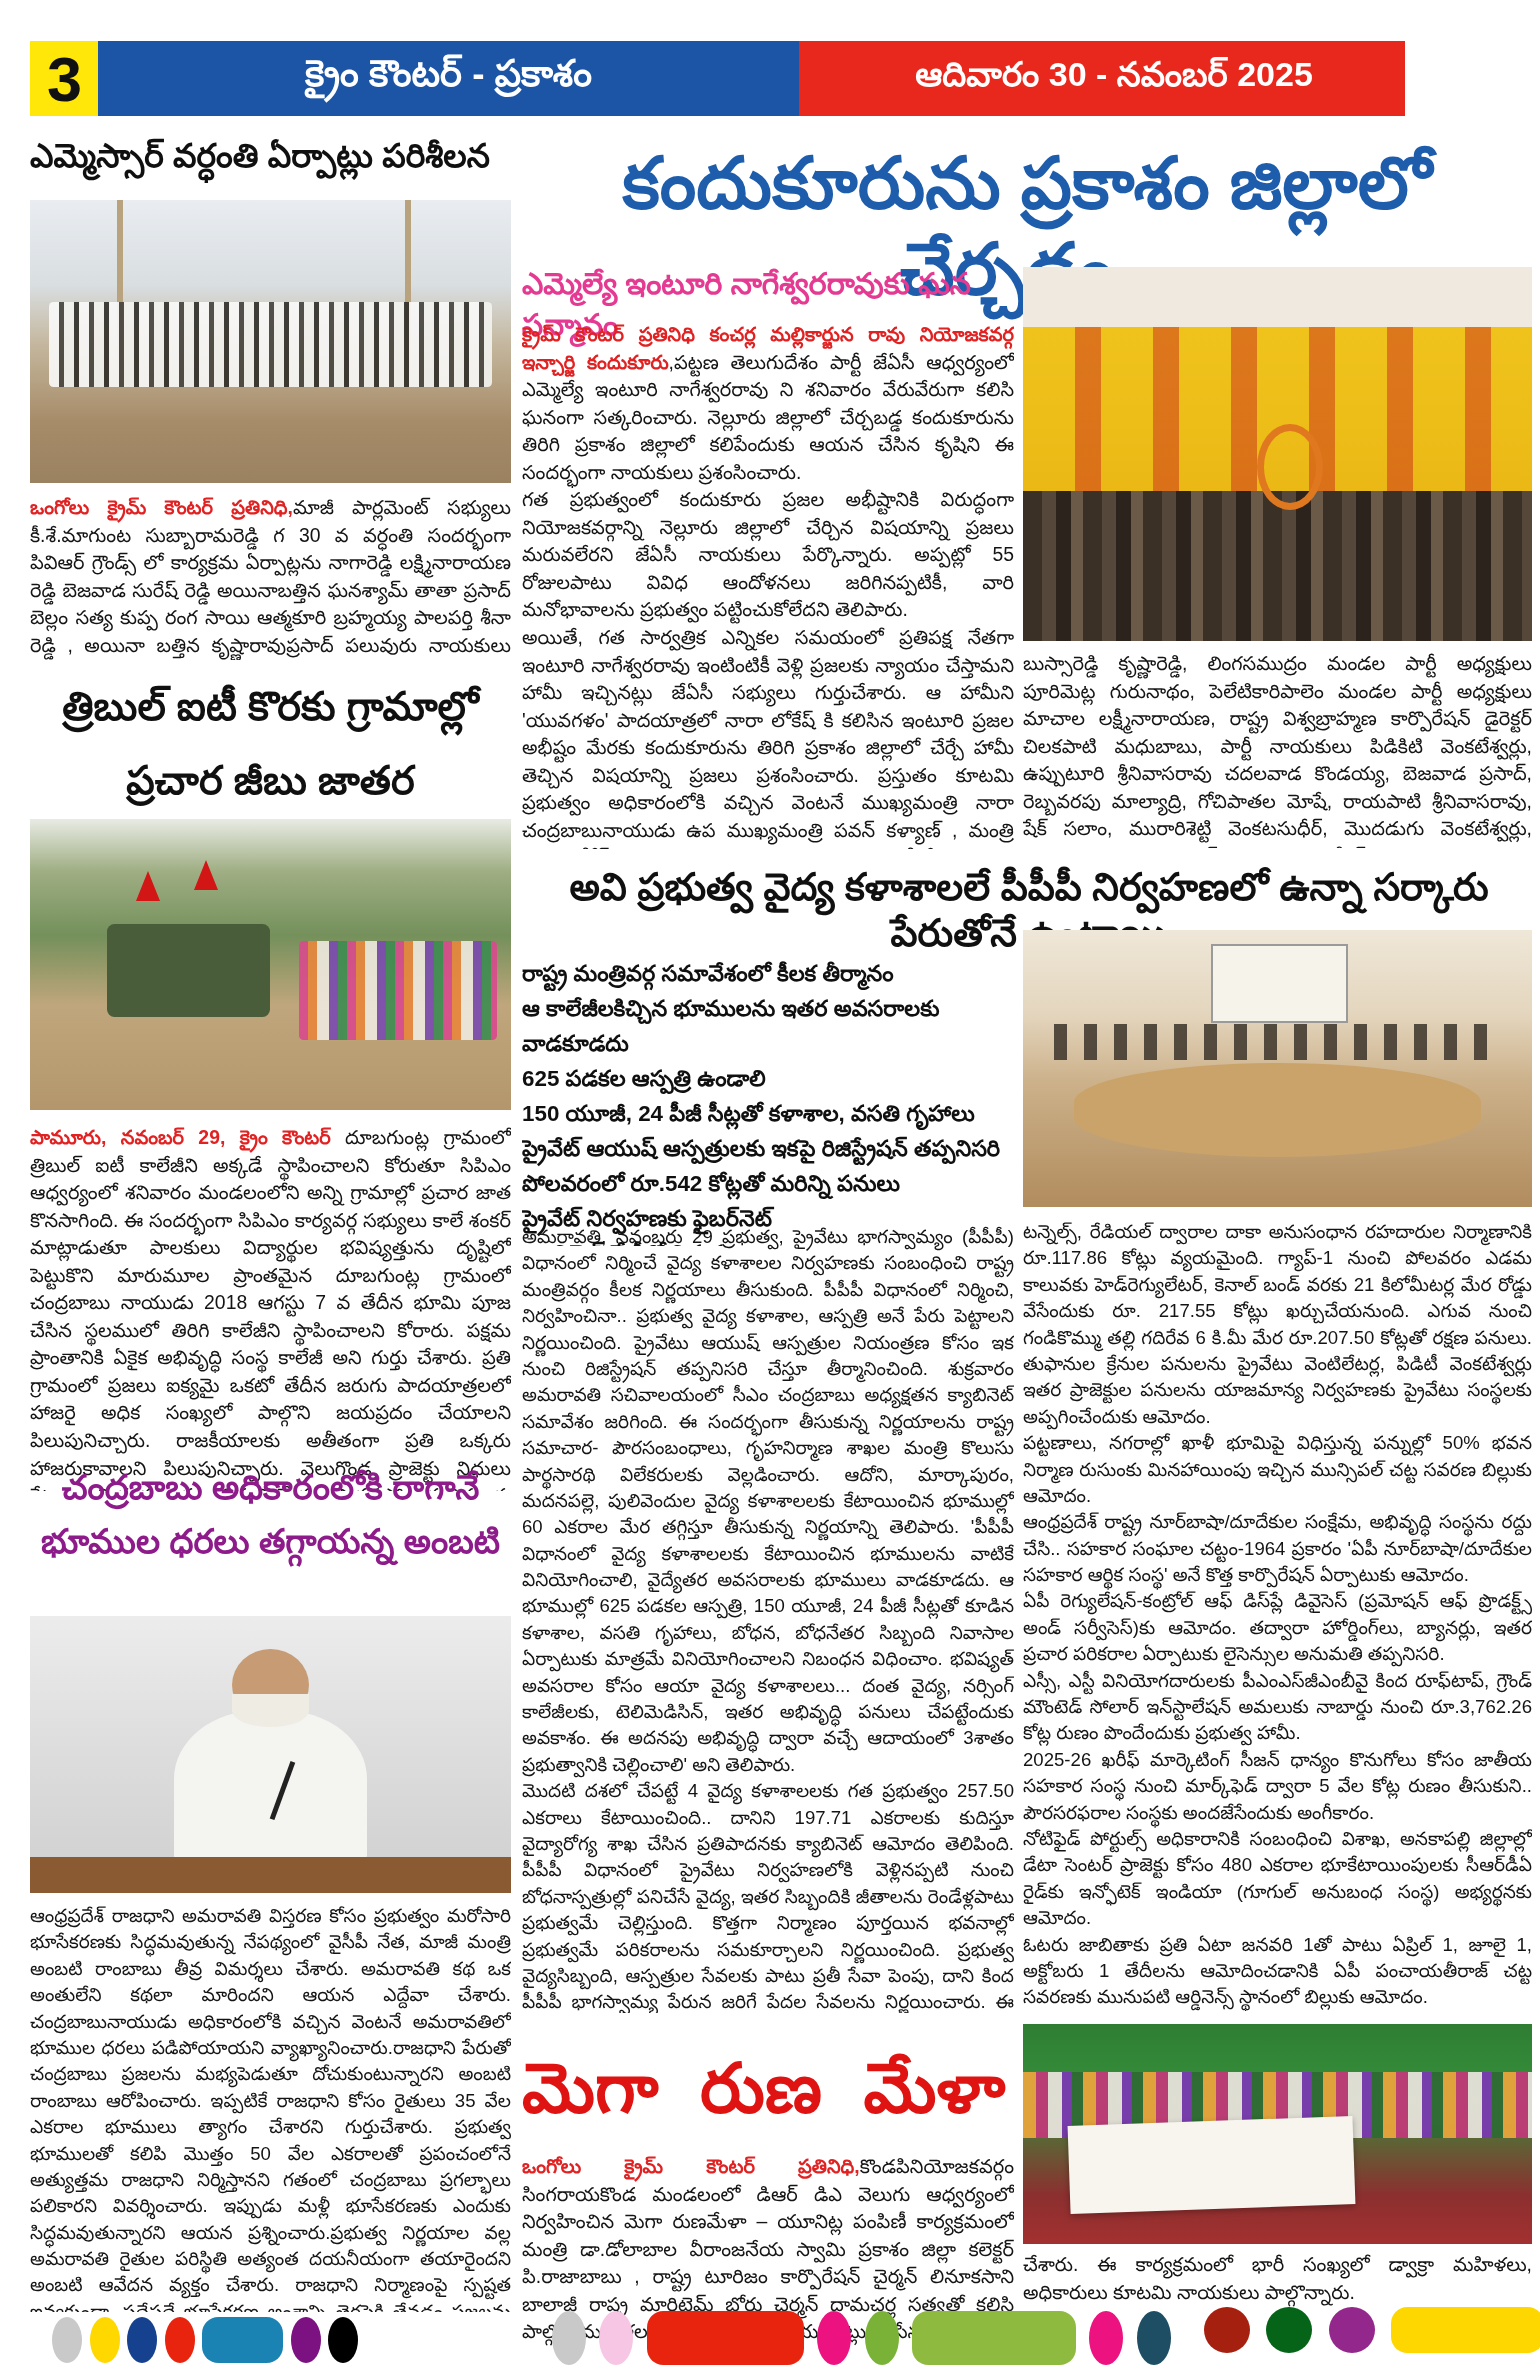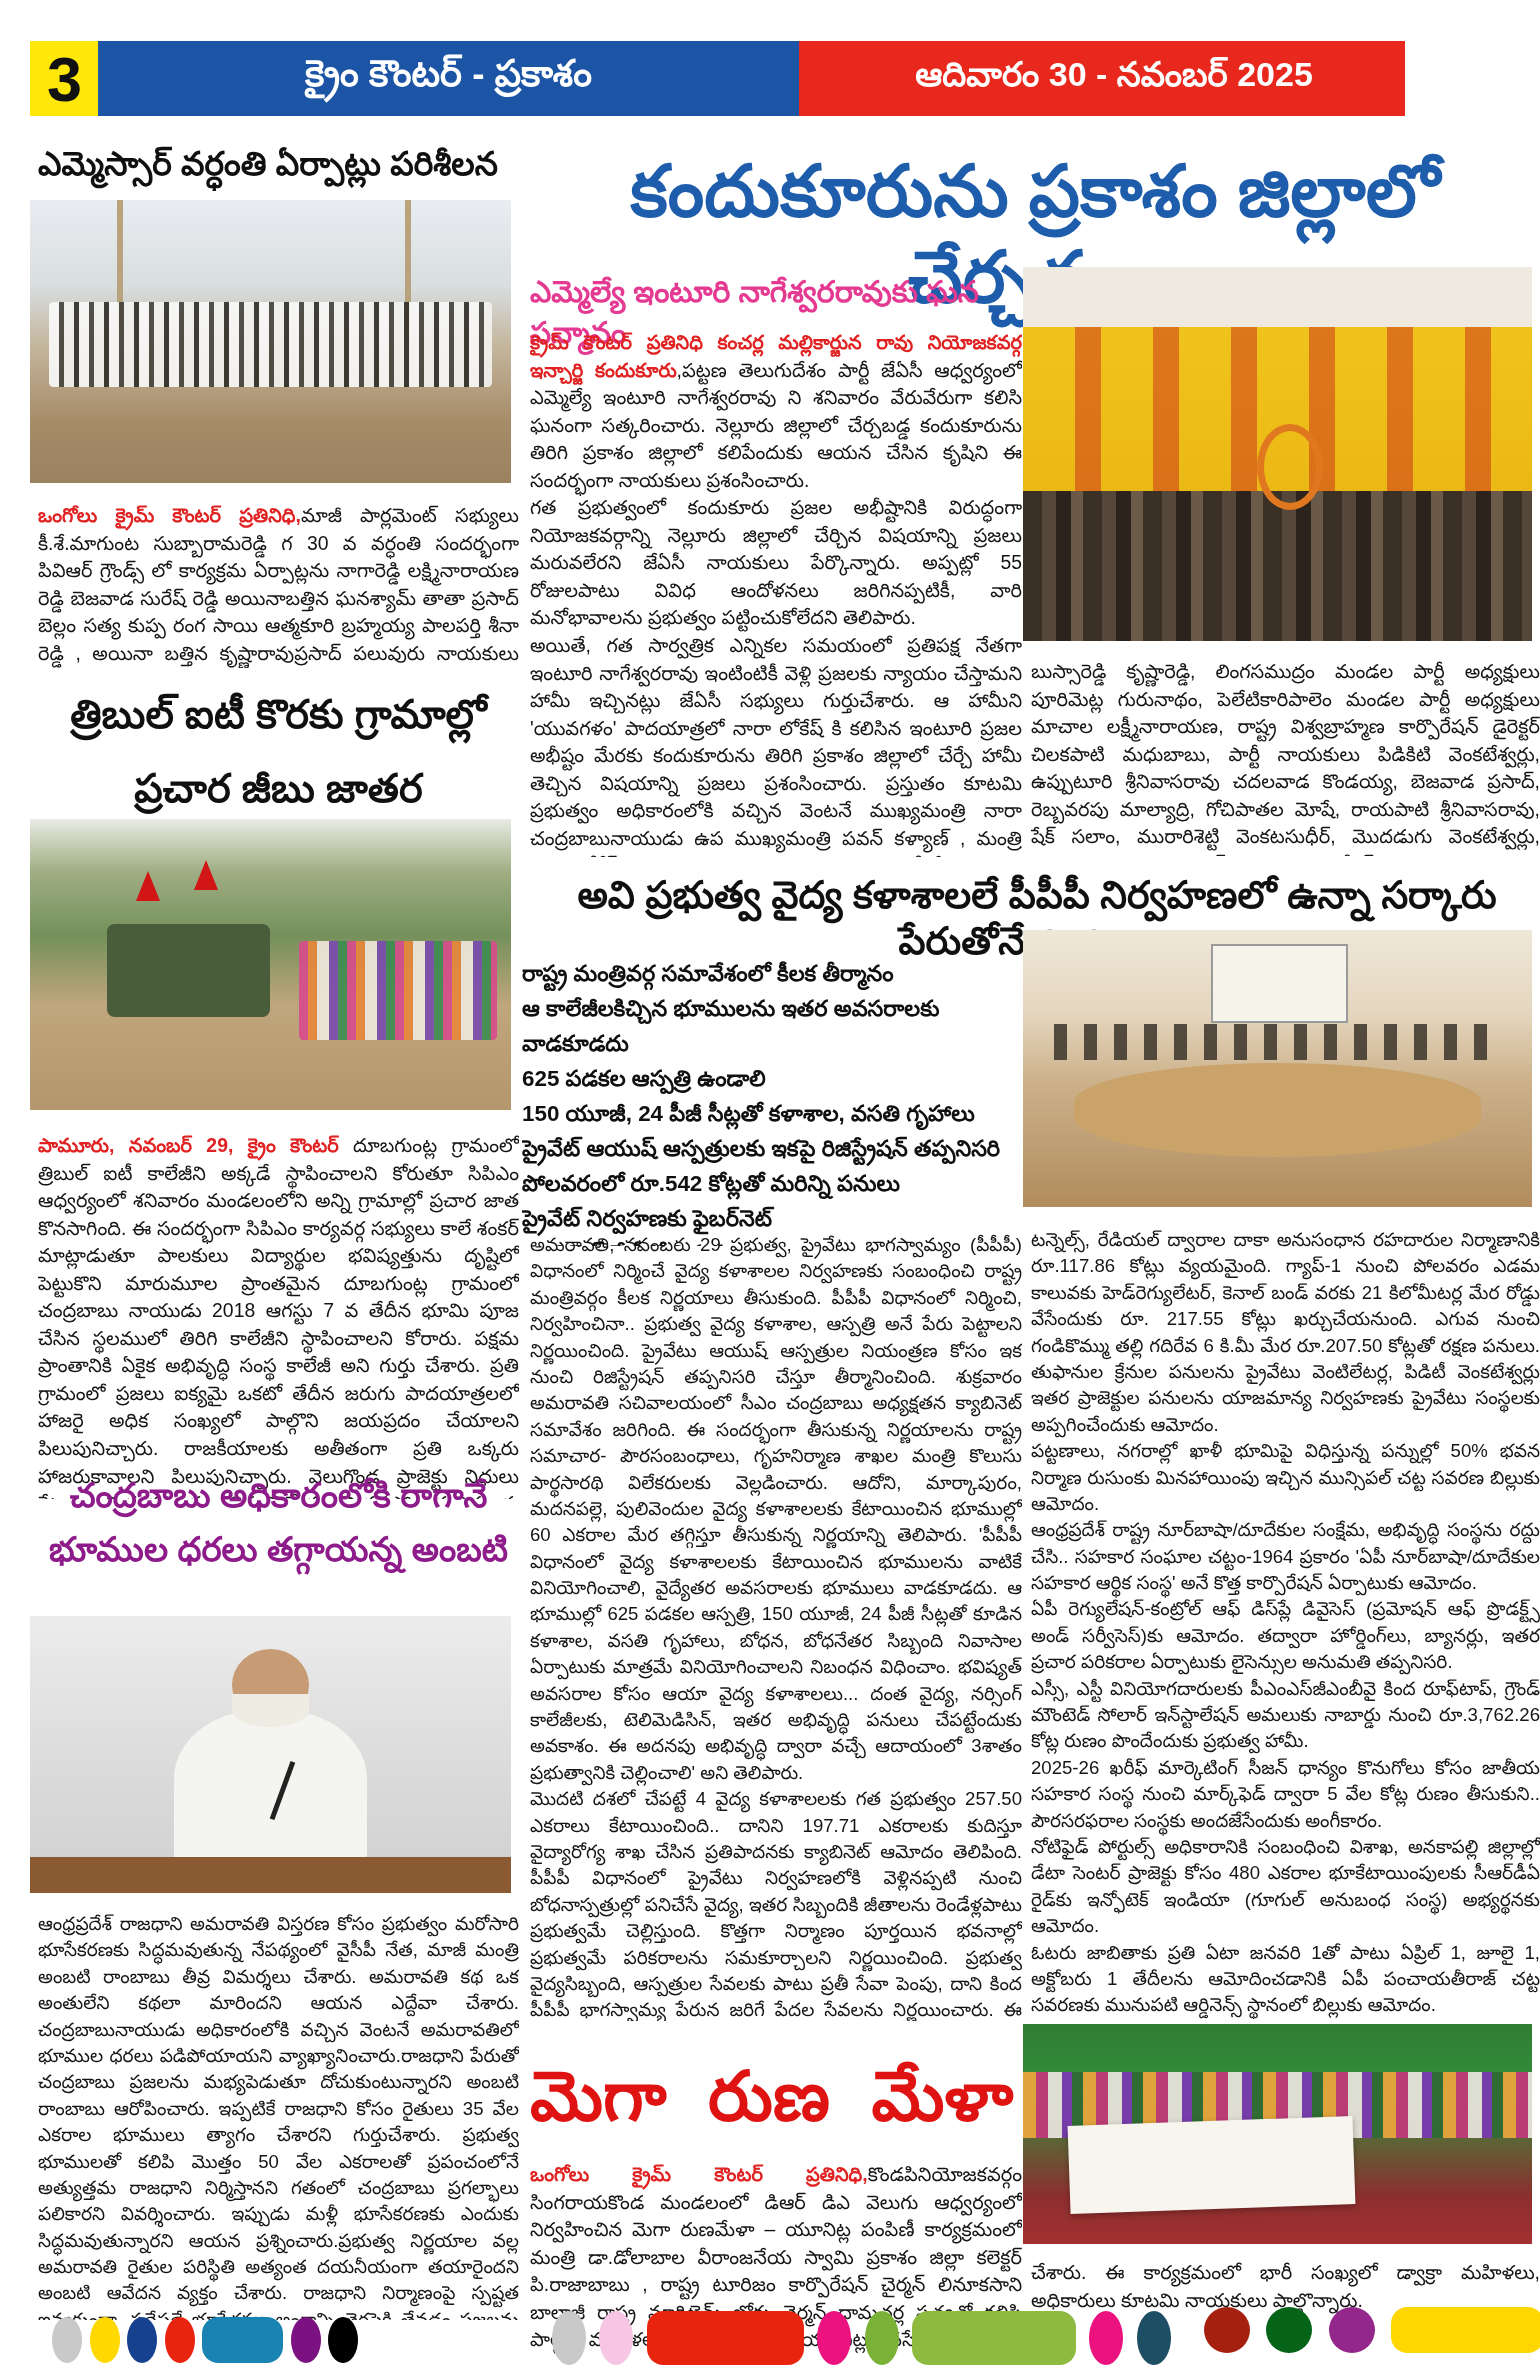--- a/index.html
+++ b/index.html
@@ -5,21 +5,21 @@
   html,body{margin:0;padding:0;}
   body{
     width:1541px;height:2377px;position:relative;background:#ffffff;
     font-family:"Liberation Sans", sans-serif;color:#141414;
   }
   .abs{position:absolute;}
   .hdr-box{display:flex;align-items:center;justify-content:center;font-weight:bold;}
   .hdr-num{background:#ffe70a;color:#111;font-size:63px;}
   .hdr-mast{background:#1c55a5;color:#fff;font-size:37px;}
   .hdr-date{background:#e8281c;color:#fff;font-size:34px;padding-left:24px;}
-  h1,h2,h3,p{margin:8px;}
+  h1,h2,h3,p{margin:0;}
   .headline-black{color:#101010;font-weight:bold;}
   .headline-blue{color:#1e5dab;font-weight:bold;text-align:center;}
   .headline-purple{color:#8e1b8a;font-weight:bold;text-align:center;}
   .headline-red{color:#e01313;font-weight:bold;text-align:left;}
   .subhead-magenta{color:#e43a92;font-weight:bold;}
   .body{font-size:20px;line-height:1.42;text-align:justify;overflow:hidden;white-space:pre-line;}
   .body .lead{color:#e02222;font-weight:bold;white-space:normal;}
   .bullets{font-size:22.4px;font-weight:bold;line-height:1.56;color:#101010;overflow:hidden;white-space:pre-line;}
   .photo{overflow:hidden;background:#d8d2c6;}
   .photo>div{position:absolute;}

